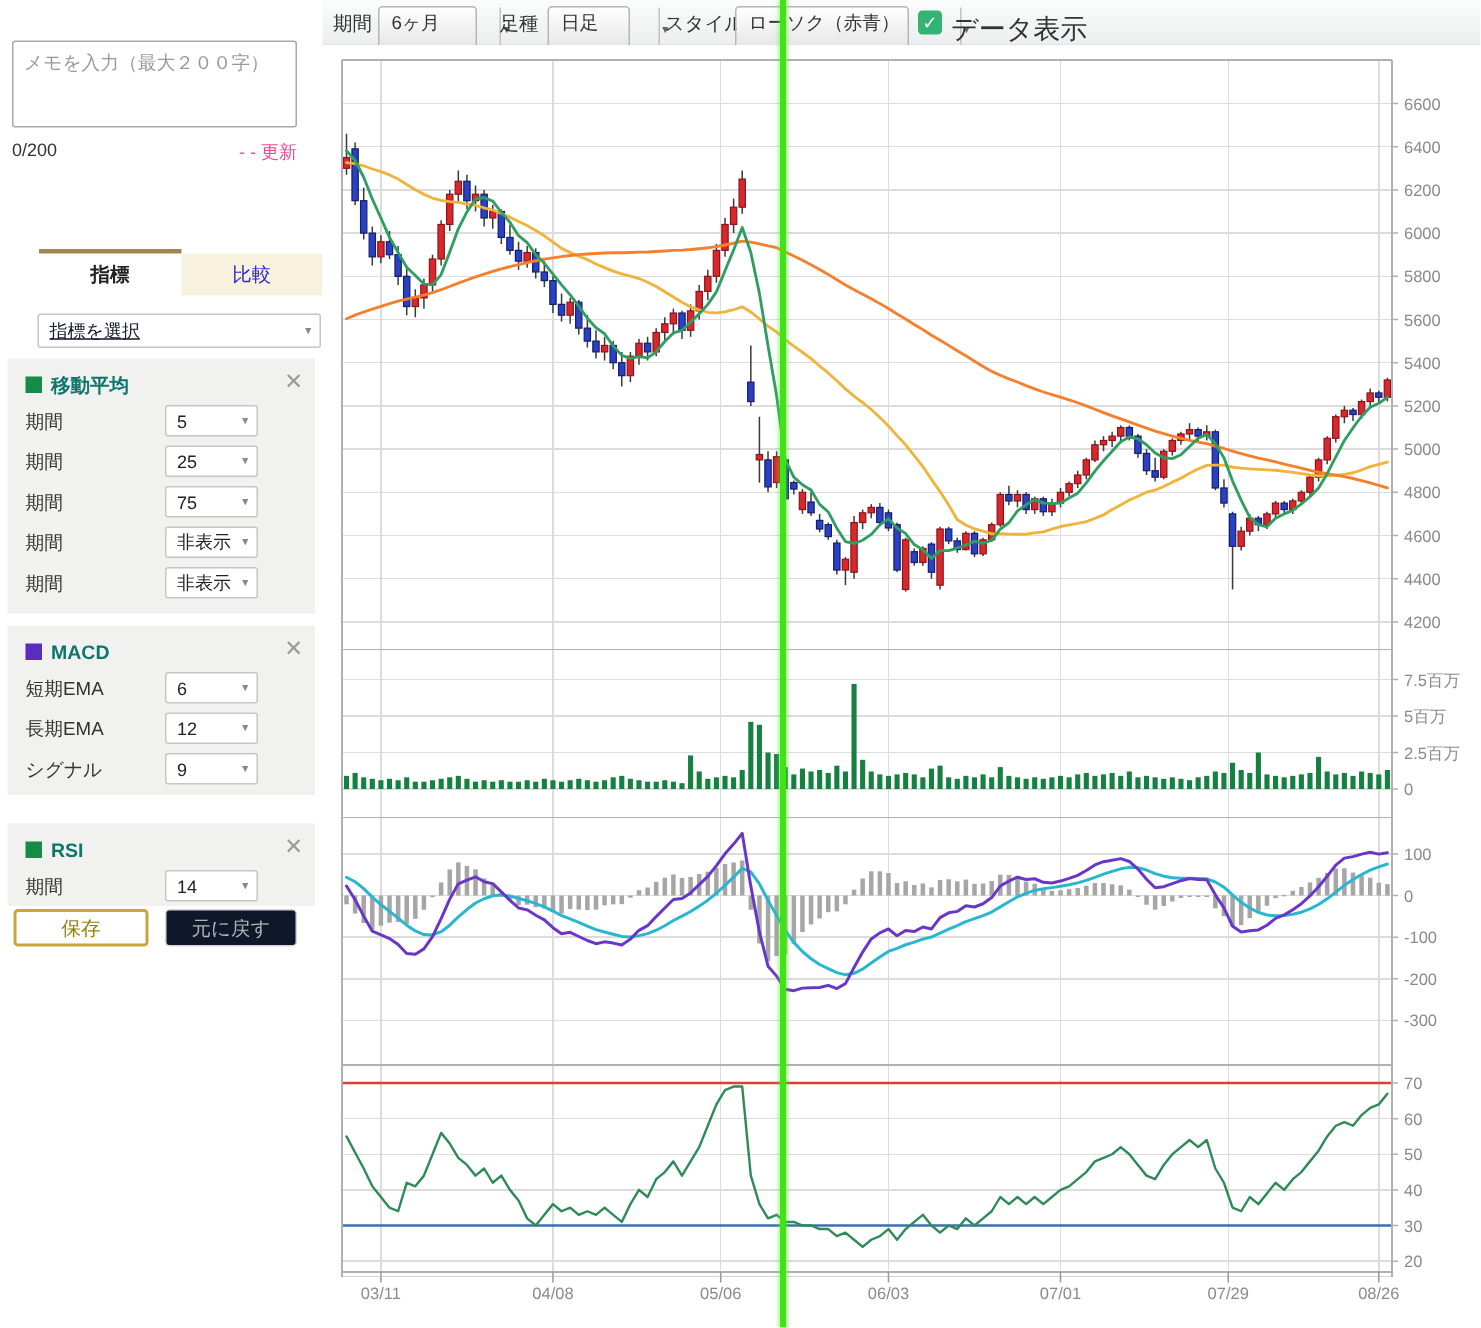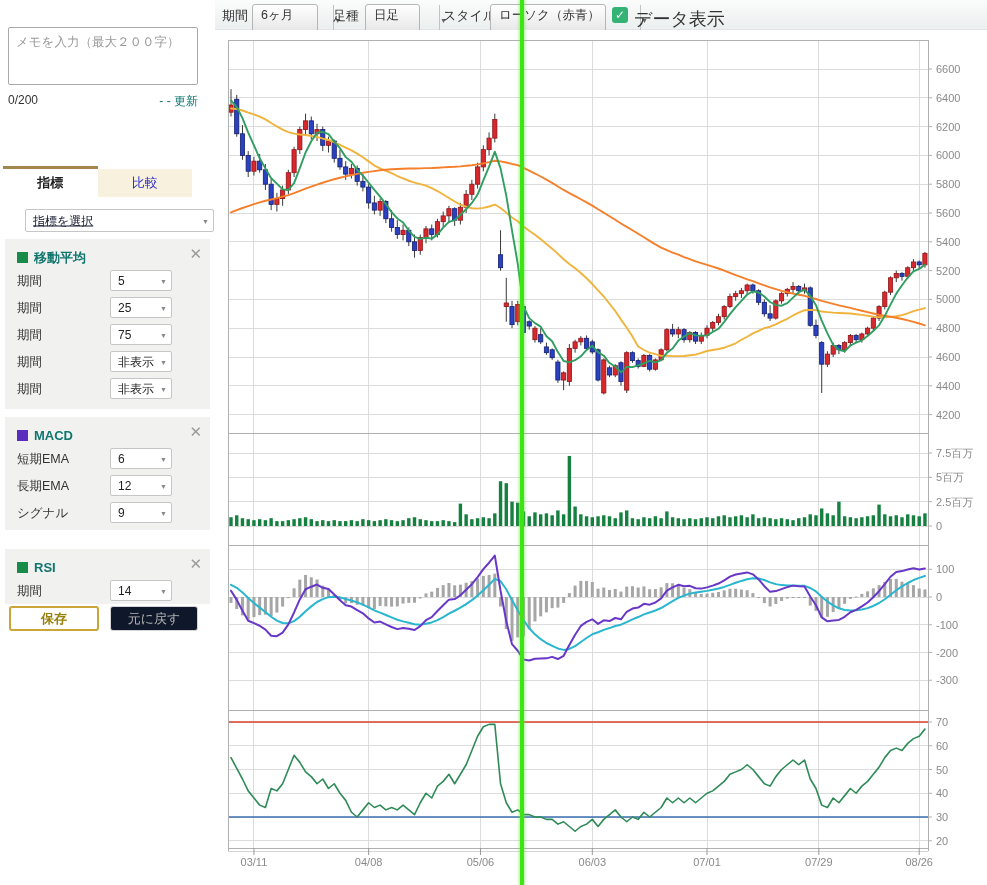--- a/index.html
+++ b/index.html
@@ -5,23 +5,23 @@
   * { margin:0; padding:0; box-sizing:border-box; }
   html,body { width:987px; height:885px; background:#fff; font-family:"Liberation Sans","DejaVu Sans",sans-serif; overflow:hidden; position:relative; }
   .abs { position:absolute; }
 
   
   #sidebar { left:0; top:0; width:215px; height:885px; background:#fff;padding-left:16px; }
   #memo-box { left:8px; top:27px; width:190px; height:58px; border:1px solid #a9a9a9; border-radius:2px;
               resize:none; font-family:inherit; font-size:12.5px; padding:6px 7px; color:#333; }
   #memo-box::placeholder { color:#999; }
   #memo-meta { left:8px; top:93px; width:190px; display:flex; justify-content:space-between; font-size:12px; color:#333; }
-  #memo-update { color:#0f766e; cursor:pointer; text-decoration:none; }
-
-  #tabs { left:3px; top:166px; width:189px; height:31px; display:flex;align-items:flex-end; }
+  #memo-update { color:#ec4899; cursor:pointer; text-decoration:none; }
+
+  #tabs { left:26px; top:166px; width:189px; height:31px; display:flex;align-items:flex-end; }
   .tab { width:50%; text-align:center; font-size:13px; line-height:28px; cursor:pointer; }
   #tab-indicator { border-top:3px solid #a5854e; background:#fff; color:#222; font-weight:bold; }
   #tab-compare  { background:#f8f1dd; color:#2929cc; margin-top:3px; line-height:28px; }
 
   .select { background:#fff; border:1px solid #c6c6c6; border-radius:2px; position:relative;
             font-size:12px; color:#222; cursor:pointer; }
   .select .val { position:absolute; left:7px; top:50%; transform:translateY(-50%); white-space:nowrap; }
   .select .arw { position:absolute; right:4px; top:50%; transform:translateY(-50%); font-size:7px; color:#888; }
   #indicator-select { left:9px; top:209px; width:189px; height:23px; }
   #indicator-select .val { color:#0f172a;text-decoration:underline; }
@@ -32,21 +32,21 @@
   .panel-title { font-size:13px; font-weight:bold; color:#0f766e; margin-left:6px; }
   .panel-close { position:absolute; right:8px; top:6px; font-size:15px; color:#9a9a9a; cursor:pointer; }
   .prow { position:relative; height:27px; }
   .prow .plabel { position:absolute; left:12px; top:4px; font-size:12.5px; color:#333; }
   .prow .select { position:absolute; left:105px; top:1px; width:62px; height:21px; }
   #panel-ma   { top:239px; height:170px; }
   #panel-macd { top:417px; height:113px; }
   #panel-rsi  { top:549px; height:55px; }
 
   #btn-save  { left:9px;  top:606px; width:90px; height:25px; background:#fff; border:2px solid #c9a53a;
-               border-radius:3px; color:#97800a; font-weight:bold; font-size:13px; cursor:pointer; }
+               border-radius:3px; color:#97800a; font-weight:normal; font-size:13px; cursor:pointer; }
   #btn-reset { left:110px; top:606px; width:88px; height:25px; background:#0f172a; border:1px solid #d5d5d5;
                border-radius:3px; color:#b3b3b3; font-size:13px; cursor:pointer; }
 
   
   #toolbar { left:215px; top:0; width:772px; height:30px;
              background:linear-gradient(#fbfcfc,#ecefef); border-bottom:1px solid #e2e6e6; }
   .tlabel { position:absolute; top:7px; font-size:13px; color:#333; }
   .tbtn { position:absolute; top:4px; height:32px; display:flex; align-items:stretch;
           border:1px solid #b5b5b5; border-radius:3px; background:linear-gradient(#ffffff,#e3e3e3);
           font-size:12.5px; color:#333; cursor:pointer;gap:32px; }

